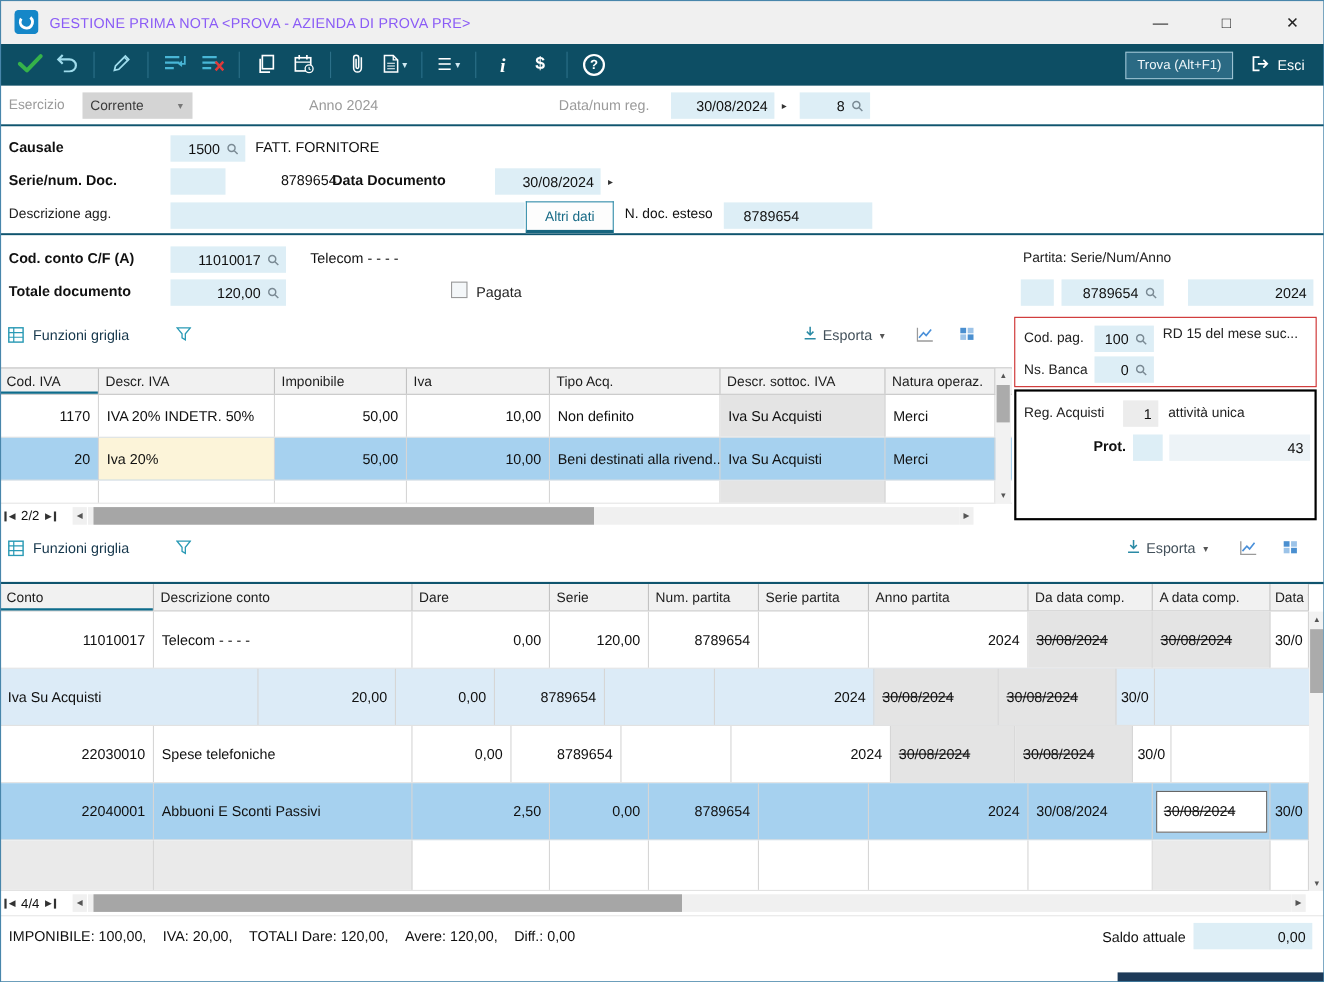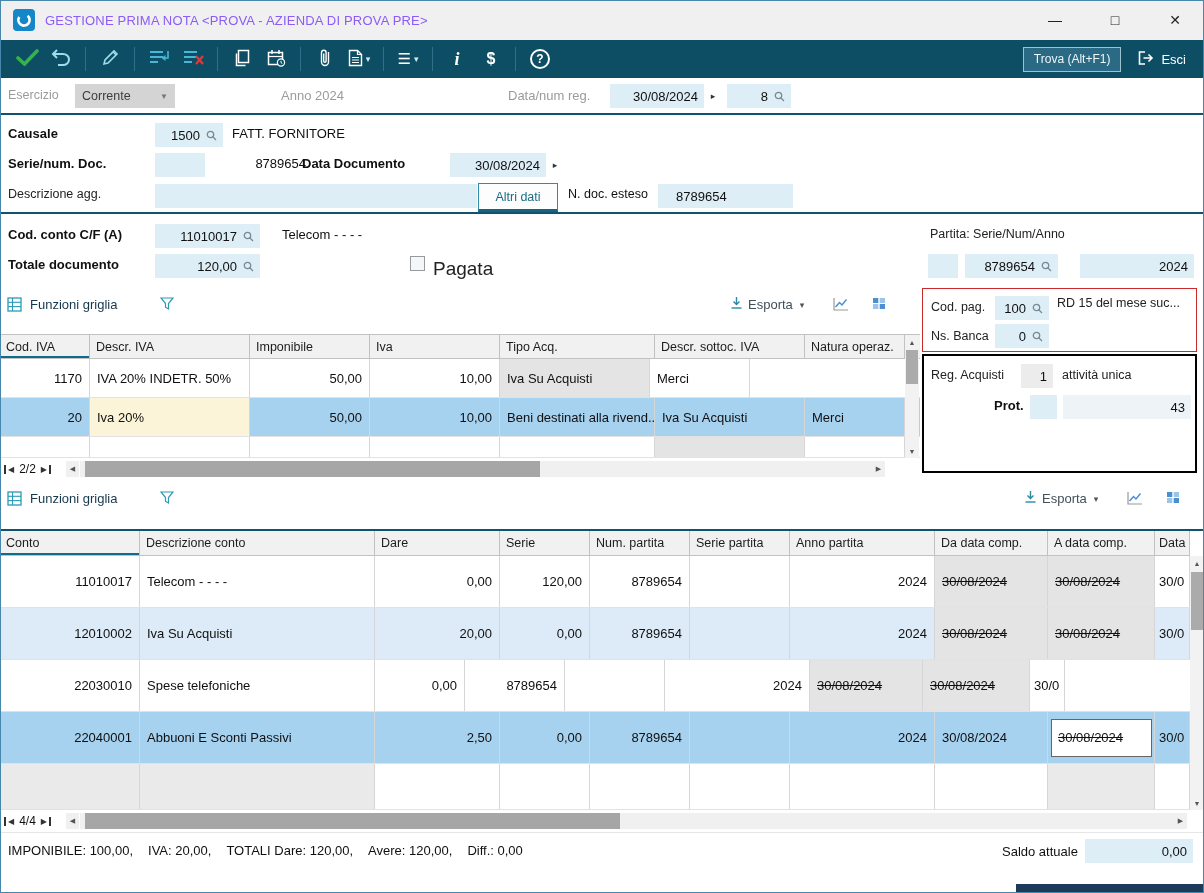--- a/index.html
+++ b/index.html
@@ -295,21 +295,21 @@
   <div class="fld" style="left:155px;top:40px;width:105px">
     <span class="v">120,00</span>
     <span class="mg">
         <svg width="11" height="11" viewBox="0 0 11 11">
           <circle cx="4.5" cy="4.5" r="3.2" fill="none" stroke="#7a8a94" stroke-width="1.3"></circle>
           <line x1="7" y1="7" x2="10" y2="10" stroke="#7a8a94" stroke-width="1.3"></line>
         </svg>
       </span>
   </div>
   <span class="chk" style="left:410px;top:42px"></span>
-  <span class="nlabel" style="left:433px;top:44px;font-size:19px">Pagata</span>
+  <span class="nlabel" style="left:433px;top:44px;font-size:13px">Pagata</span>
 
   <div class="fld" style="left:928px;top:40px;width:30px">
       <span class="v"></span>
     </div>
   <div class="fld" style="left:965px;top:40px;width:93px">
     <span class="v">8789654</span>
     <span class="mg">
         <svg width="11" height="11" viewBox="0 0 11 11">
           <circle cx="4.5" cy="4.5" r="3.2" fill="none" stroke="#7a8a94" stroke-width="1.3"></circle>
           <line x1="7" y1="7" x2="10" y2="10" stroke="#7a8a94" stroke-width="1.3"></line>
@@ -407,20 +407,21 @@
     <div class="hc" style="width:130px">Iva</div>
     <div class="hc" style="width:155px">Tipo Acq.</div>
     <div class="hc" style="width:150px">Descr. sottoc. IVA</div>
     <div class="hc" style="width:100px">Natura operaz.</div>
   </div>
   <div class="grow" style="height:39px">
     <div class="c r" style="width:90px">1170</div>
     <div class="c" style="width:160px">IVA 20% INDETR. 50%</div>
     <div class="c r" style="width:120px">50,00</div>
     <div class="c r" style="width:130px">10,00</div>
+    <div class="c" style="width:155px">Non definito</div>
     <div class="c cgray" style="width:150px">Iva Su Acquisti</div>
     <div class="c" style="width:100px">Merci</div>
   </div>
   <div class="grow sel" style="height:39px">
     <div class="c r" style="width:90px">20</div>
     <div class="c ccream" style="width:160px">Iva 20%</div>
     <div class="c r" style="width:120px">50,00</div>
     <div class="c r" style="width:130px">10,00</div>
     <div class="c" style="width:155px">Beni destinati alla rivend...</div>
     <div class="c" style="width:150px">Iva Su Acquisti</div>
@@ -529,21 +530,20 @@
     <div class="c r" style="width:90px">120,00</div>
     <div class="c r" style="width:100px">8789654</div>
     <div class="c" style="width:100px"></div>
     <div class="c r" style="width:145px">2024</div>
     <div class="c cgray strike" style="width:113px">30/08/2024</div>
     <div class="c cgray strike" style="width:107px">30/08/2024</div>
     <div class="c" style="width:35px;padding:0 4px">30/0</div>
   </div>
 
   <div class="grow altr" style="height:52px">
-    <div class="c r" style="width:140px">12010002</div>
     <div class="c" style="width:235px">Iva Su Acquisti</div>
     <div class="c r" style="width:125px">20,00</div>
     <div class="c r" style="width:90px">0,00</div>
     <div class="c r" style="width:100px">8789654</div>
     <div class="c" style="width:100px"></div>
     <div class="c r" style="width:145px">2024</div>
     <div class="c cgray strike" style="width:113px">30/08/2024</div>
     <div class="c cgray strike" style="width:107px">30/08/2024</div>
     <div class="c" style="width:35px;padding:0 4px">30/0</div>
   </div>

